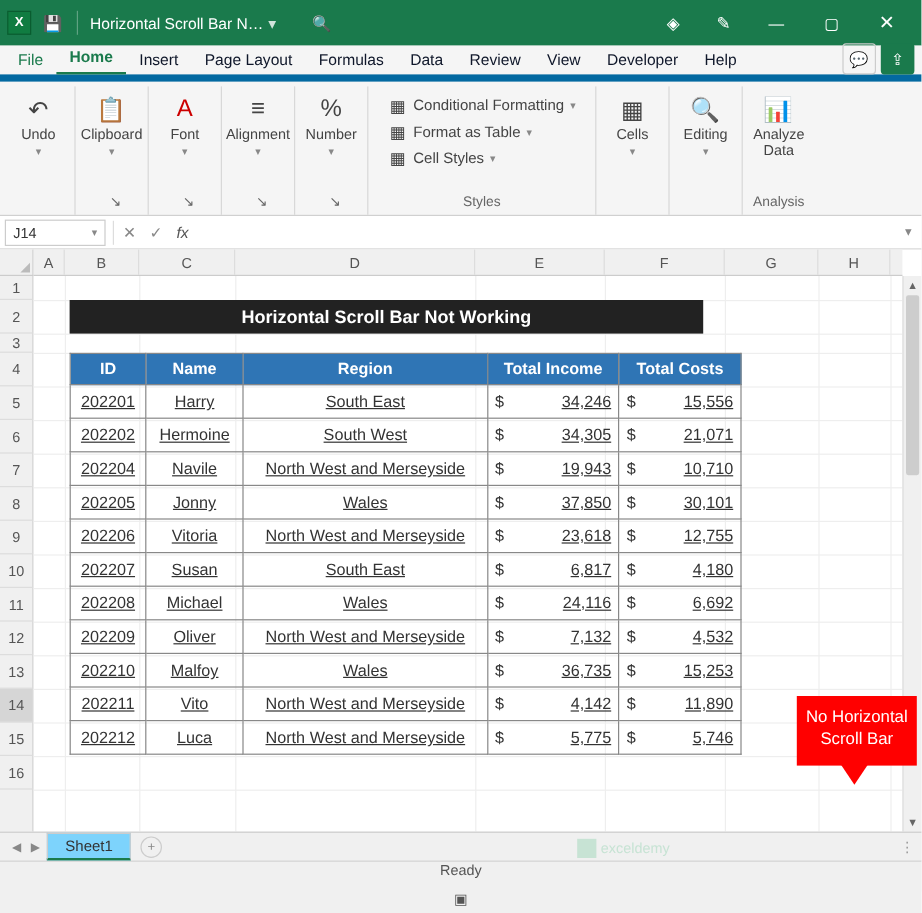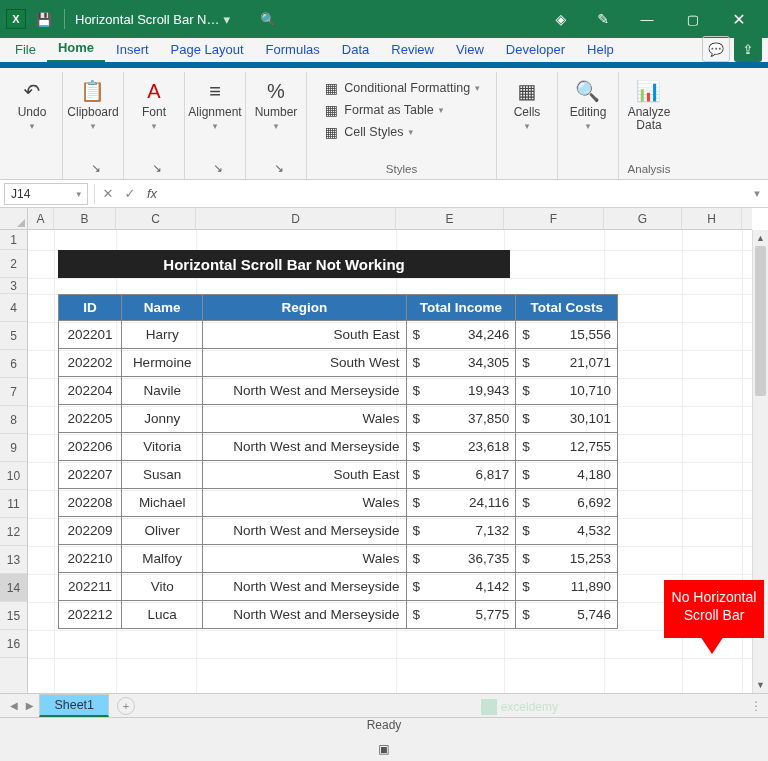--- a/index.html
+++ b/index.html
@@ -13,21 +13,21 @@
 .titlebar .filename { font-size: 13px; margin-left: 4px; }
 .titlebar .chev { opacity:.8;margin-left:4px;}
 .titlebar .search { margin-left: 30px; opacity:.9; }
 .titlebar .spacer { flex: 1; }
 .titlebar .right-ico { width: 42px; text-align:center; font-size:14px;}
 .win-btn { width: 46px; height: 38px; display:flex;align-items:center;justify-content:center;}
 .win-btn.close{font-size:16px;}
 
 
 .tabsrow { height: 30px; background:#f5f5f5; border-bottom:6px solid #0369a1; display:flex; align-items:flex-end; padding:0 4px; gap:0; position:relative;}
-.tab { padding: 6px 11px 5px; font-size:13px; color:#1d4ed8; cursor:pointer; }
+.tab { padding: 6px 11px 5px; font-size:13px; color:#0f172a; cursor:pointer; }
 .tab.file { color:#1a7a4c; font-weight:400; }
 .tab.active { color:#1a7a4c; font-weight:600; border-bottom:2px solid #1a7a4c; }
 .tabsrow .rbtn { margin-left:auto; width:28px;height:26px;display:flex;align-items:center;justify-content:center;border:1px solid #ccc;border-radius:3px;margin-right:4px;}
 .tabsrow .share { background:#1a7a4c;width:28px;height:26px;display:flex;align-items:center;justify-content:center;border-radius:3px;color:#fff;margin-right:2px;}
 
 
 .ribbon { height: 112px; background:#f5f5f5; border-bottom:1px solid #d0d0d0; display:flex; padding:4px 2px 0; }
 .rgroup { border-right:1px solid #d8d8d8; padding: 2px 8px 0; display:flex; flex-direction:column; align-items:center; }
 .rgroup.noborder{border-right:none;}
 .rgroup .icons { flex:1; display:flex; align-items:flex-start; gap:4px; padding-top:4px;}
@@ -58,27 +58,27 @@
 .ch { border-right:1px solid #ddd; display:flex;align-items:center;justify-content:center;font-size:12px;color:#555;}
 .rowheads { position:absolute;left:0;top:22px;width:28px;bottom:0;background:#f0f0f0;border-right:1px solid #ccc;}
 .rh { height:28px; border-bottom:1px solid #ddd;display:flex;align-items:center;justify-content:center;font-size:12px;color:#555;}
 .rh.sel{background:#d6d6d6;}
 .grid { position:absolute; left:28px; top:22px; right:16px; bottom:0; overflow:hidden; background:#fff;}
 .gridlines { position:absolute;inset:0; }
 .vline{position:absolute;top:0;bottom:0;width:1px;background:#eee;}
 .hline{position:absolute;left:0;right:0;height:1px;background:#eee;}
 
 
-.title-band { position:absolute; left:30px; top:20px; width:452px; height:28px; background:#222; color:#fff; font-weight:700; font-size:15px; display:flex;align-items:center;justify-content:center;}
+.title-band { position:absolute; left:30px; top:20px; width:528px; height:28px; background:#222; color:#fff; font-weight:700; font-size:15px; display:flex;align-items:center;justify-content:center;}
 .data-table { position:absolute; left:30px; top:64px; width:560px; border-collapse:collapse; font-size:13.5px;}
 .data-table th { background:#2f75b5; color:#fff; font-weight:700; padding:5px 6px; border:1.5px solid #888; text-align:center;}
-.data-table td { border:1.5px solid #888; padding:4px 6px; height:28px;}
+.data-table td { border:1.5px solid #888; padding:4px 6px; height:28px;text-decoration:underline;}
 .data-table td.c-id{text-align:center;}
 .data-table td.c-nm{text-align:center;}
-.data-table td.c-rg{text-align:right;}
+.data-table td.c-rg{text-align:center;}
 .data-table td.mny{position:relative;padding-left:18px;text-align:right;}
 .data-table td.mny::before{content:"$";position:absolute;left:6px;}
 
 
 .callout { position:absolute; right:4px; top:580px; width:100px; background:#ff0000; color:#fff; font-size:14px; text-align:center; padding:8px 4px 14px; line-height:1.3; z-index:10;}
 .callout::after{content:"";position:absolute;bottom:-16px;left:36px;border-left:12px solid transparent;border-right:12px solid transparent;border-top:18px solid #ff0000;}
 
 
 .vscroll { position:absolute;right:0;top:22px;bottom:0;width:16px;background:#f0f0f0;border-left:1px solid #ddd;}
 .vscroll .up,.vscroll .dn{height:16px;display:flex;align-items:center;justify-content:center;font-size:9px;color:#666;}

